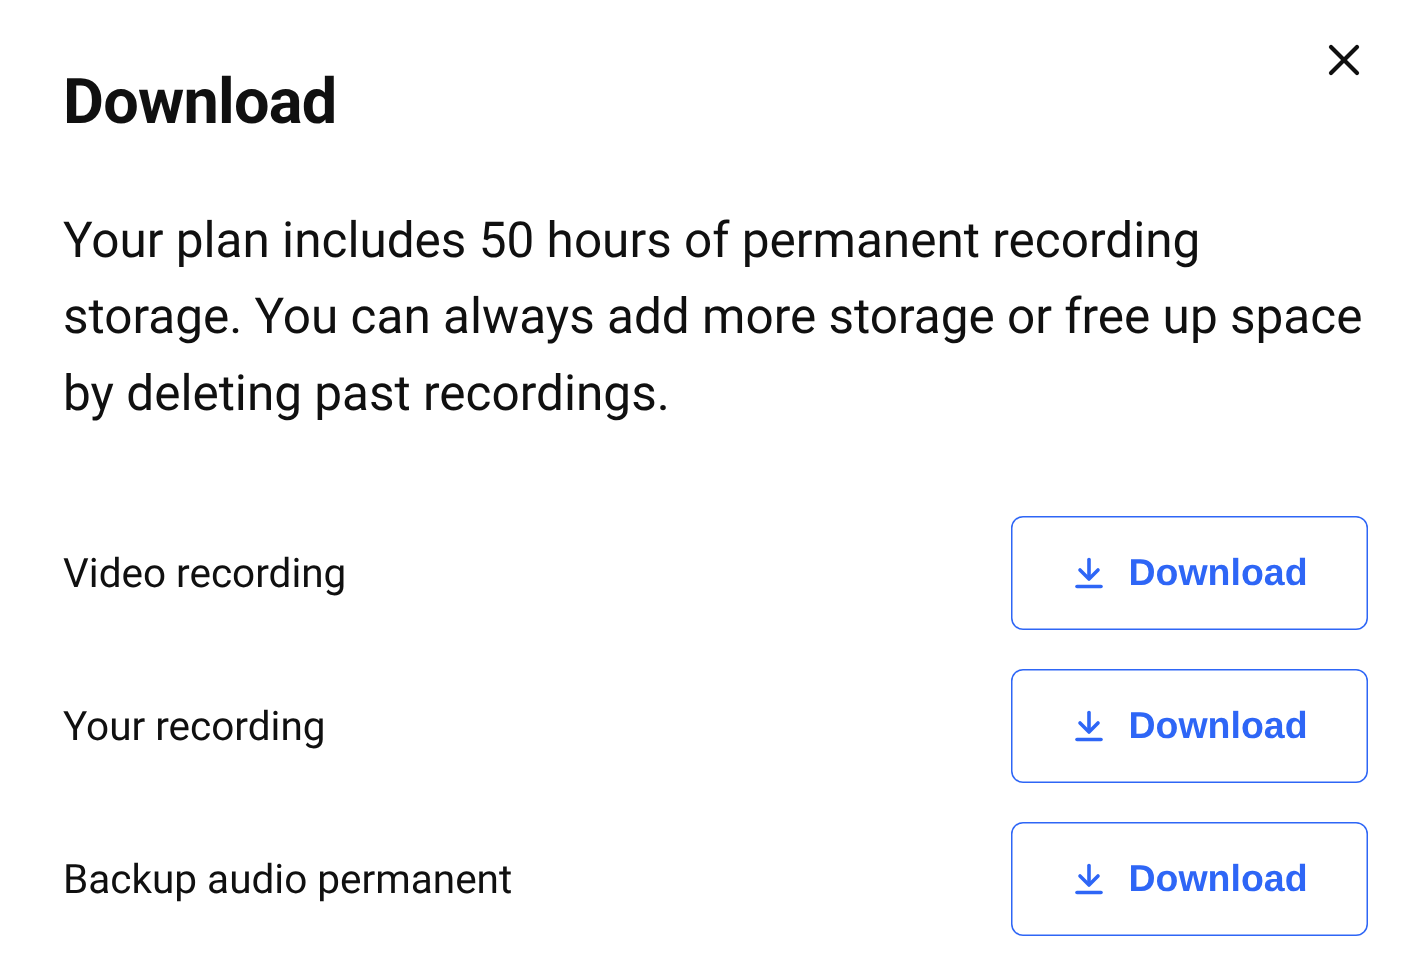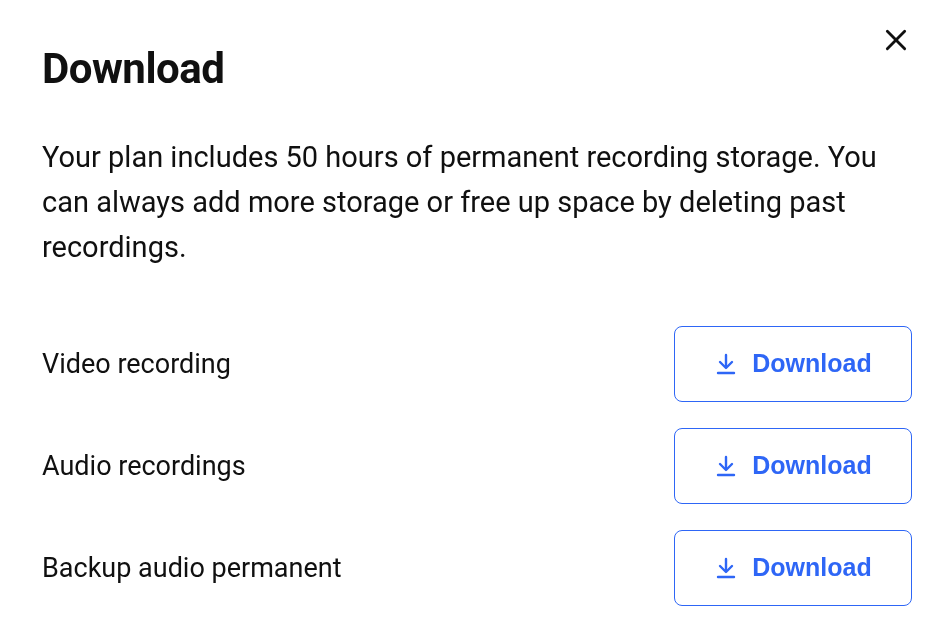--- a/index.html
+++ b/index.html
@@ -36,21 +36,21 @@
       padding: 44px 32px 42px 42px;
     }
     .title {
       font-size: 42px;
       font-weight: 700;
       color: #101010;
       margin-bottom: 42px;
       letter-spacing: -0.5px;
     }
     .description {
-      font-size: 29px;
+      font-size: 33px;
       line-height: 1.55;
       color: #101010;
       margin-bottom: 56px;
       font-weight: 400;
     }
     .download-list {
       display: flex;
       flex-direction: column;
       gap: 26px;
     }
@@ -107,21 +107,21 @@
         <svg viewBox="0 0 24 24" fill="none" stroke="currentColor" stroke-width="2.4" stroke-linecap="round" stroke-linejoin="round">
           <line x1="12" y1="3" x2="12" y2="15"></line>
           <polyline points="6 10 12 16 18 10"></polyline>
           <line x1="4" y1="21" x2="20" y2="21"></line>
         </svg>
         <span>Download</span>
       </button>
     </div>
 
     <div class="download-row">
-      <span class="download-label">Audio recordings</span>
+      <span class="download-label">Your recording</span>
       <button class="download-button">
         <svg viewBox="0 0 24 24" fill="none" stroke="currentColor" stroke-width="2.4" stroke-linecap="round" stroke-linejoin="round">
           <line x1="12" y1="3" x2="12" y2="15"></line>
           <polyline points="6 10 12 16 18 10"></polyline>
           <line x1="4" y1="21" x2="20" y2="21"></line>
         </svg>
         <span>Download</span>
       </button>
     </div>
 

